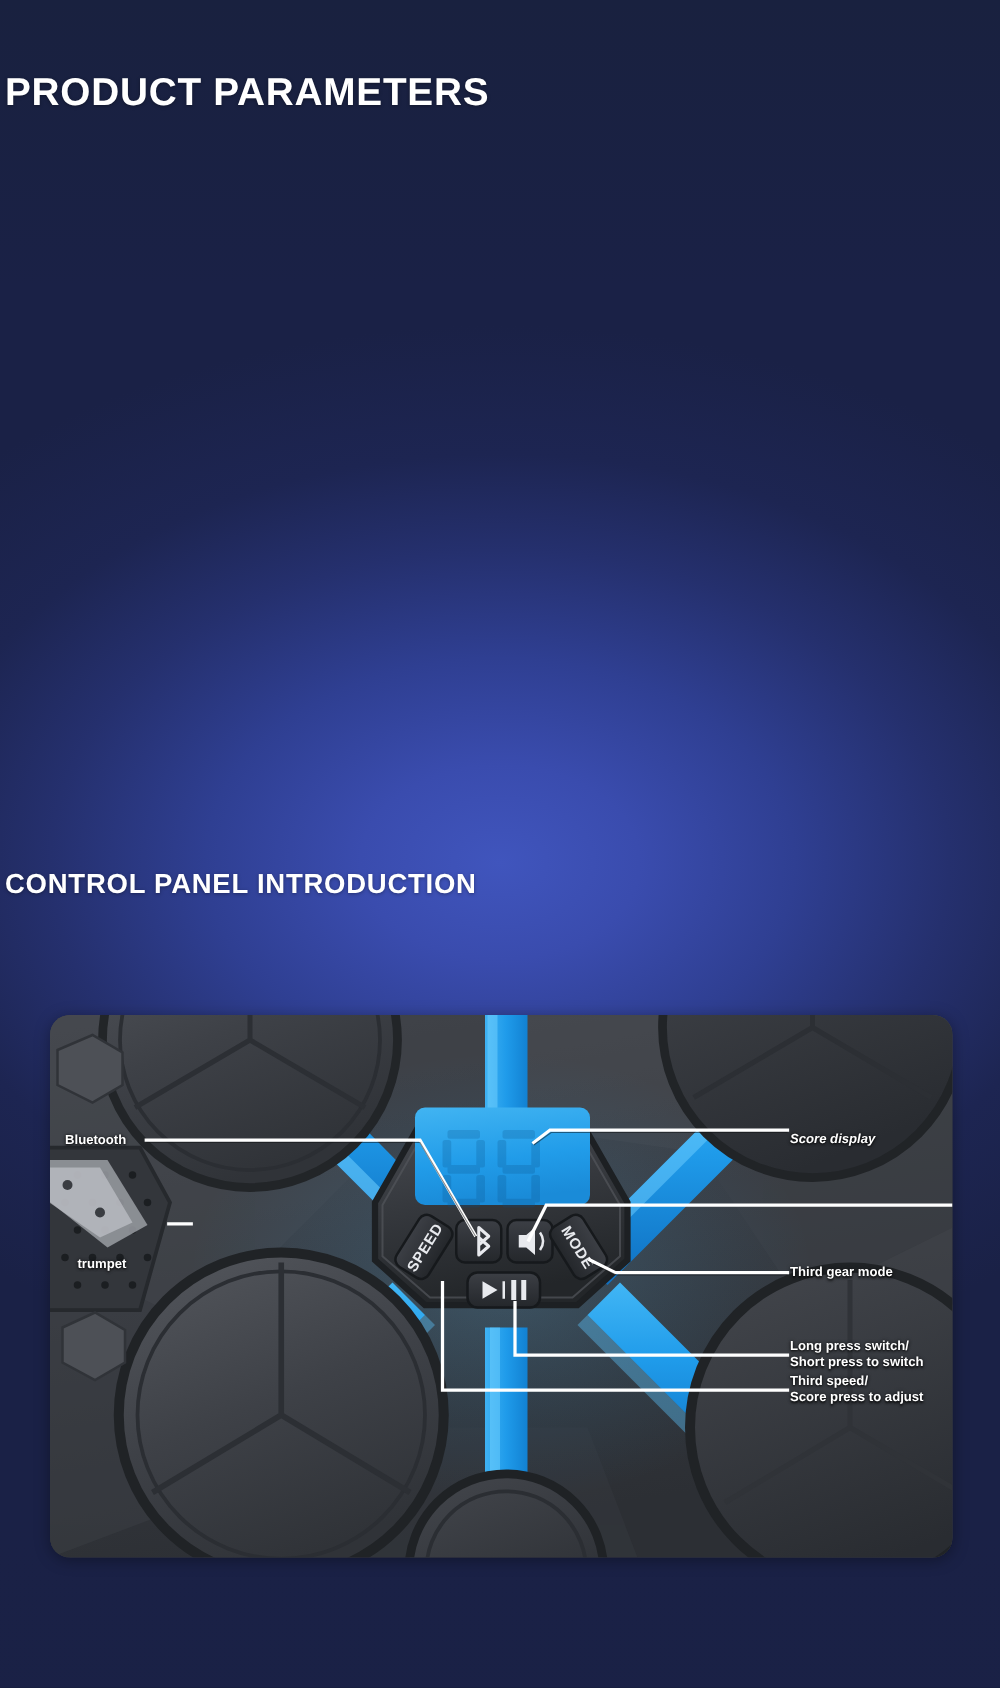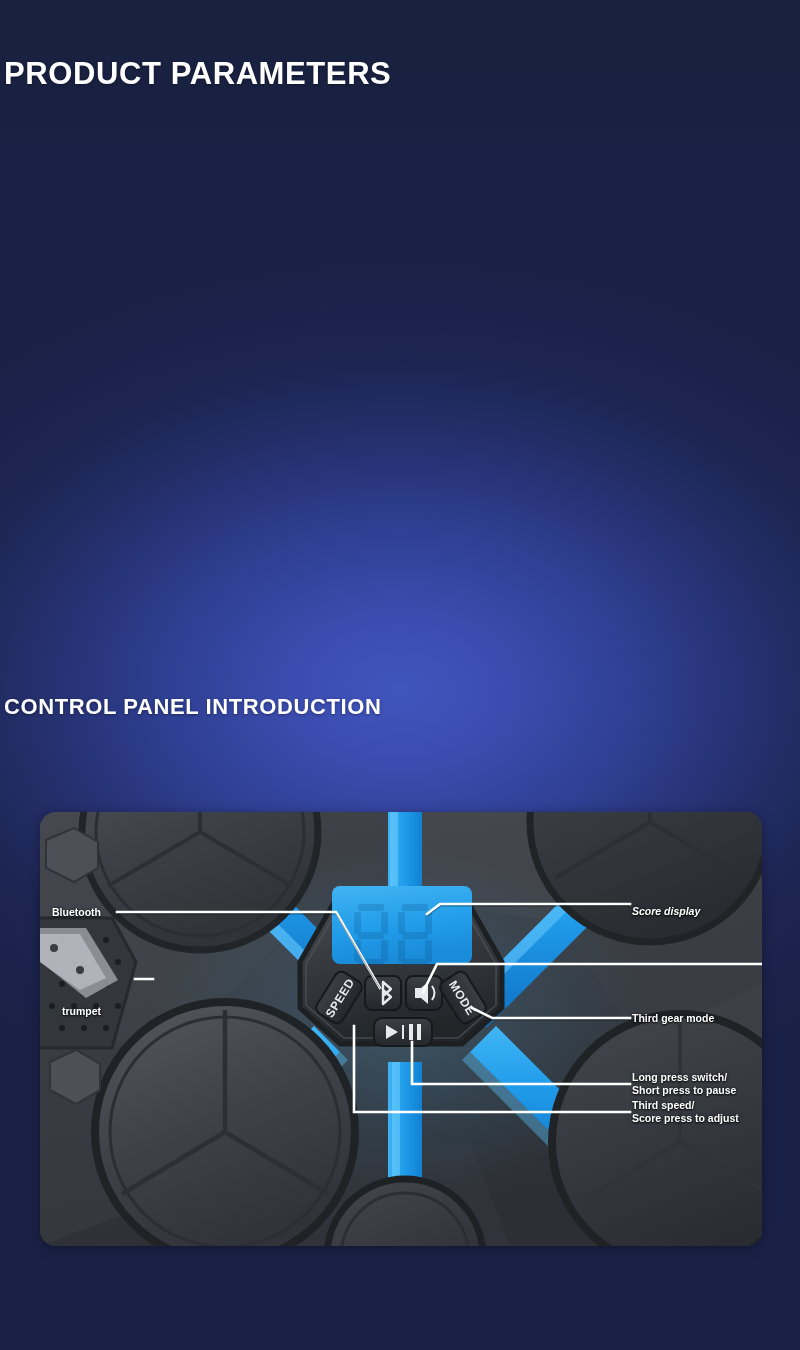--- a/index.html
+++ b/index.html
@@ -331,21 +331,21 @@
     <div class="callout" style="left:12px;  top:94px;">Bluetooth</div>
 
     <div class="callout" style="left:22px;  top:168px;margin-top:25px;">trumpet</div>
 
     <div class="callout" style="left:592px; top:93px;font-style:italic;">Score display</div>
 
     <div class="callout" style="left:592px; top:200px;text-align:right;">Third gear mode</div>
 
     <div class="callout" style="left:592px; top:259px;">
       <div>Long press switch/</div>
-      <div>Short press to pause</div>
+      <div>Short press to switch</div>
     </div>
 
     <div class="callout" style="left:592px; top:287px;">
       <div>Third speed/</div>
       <div>Score press to adjust</div>
     </div>
 
   </div>
 
 </div>

